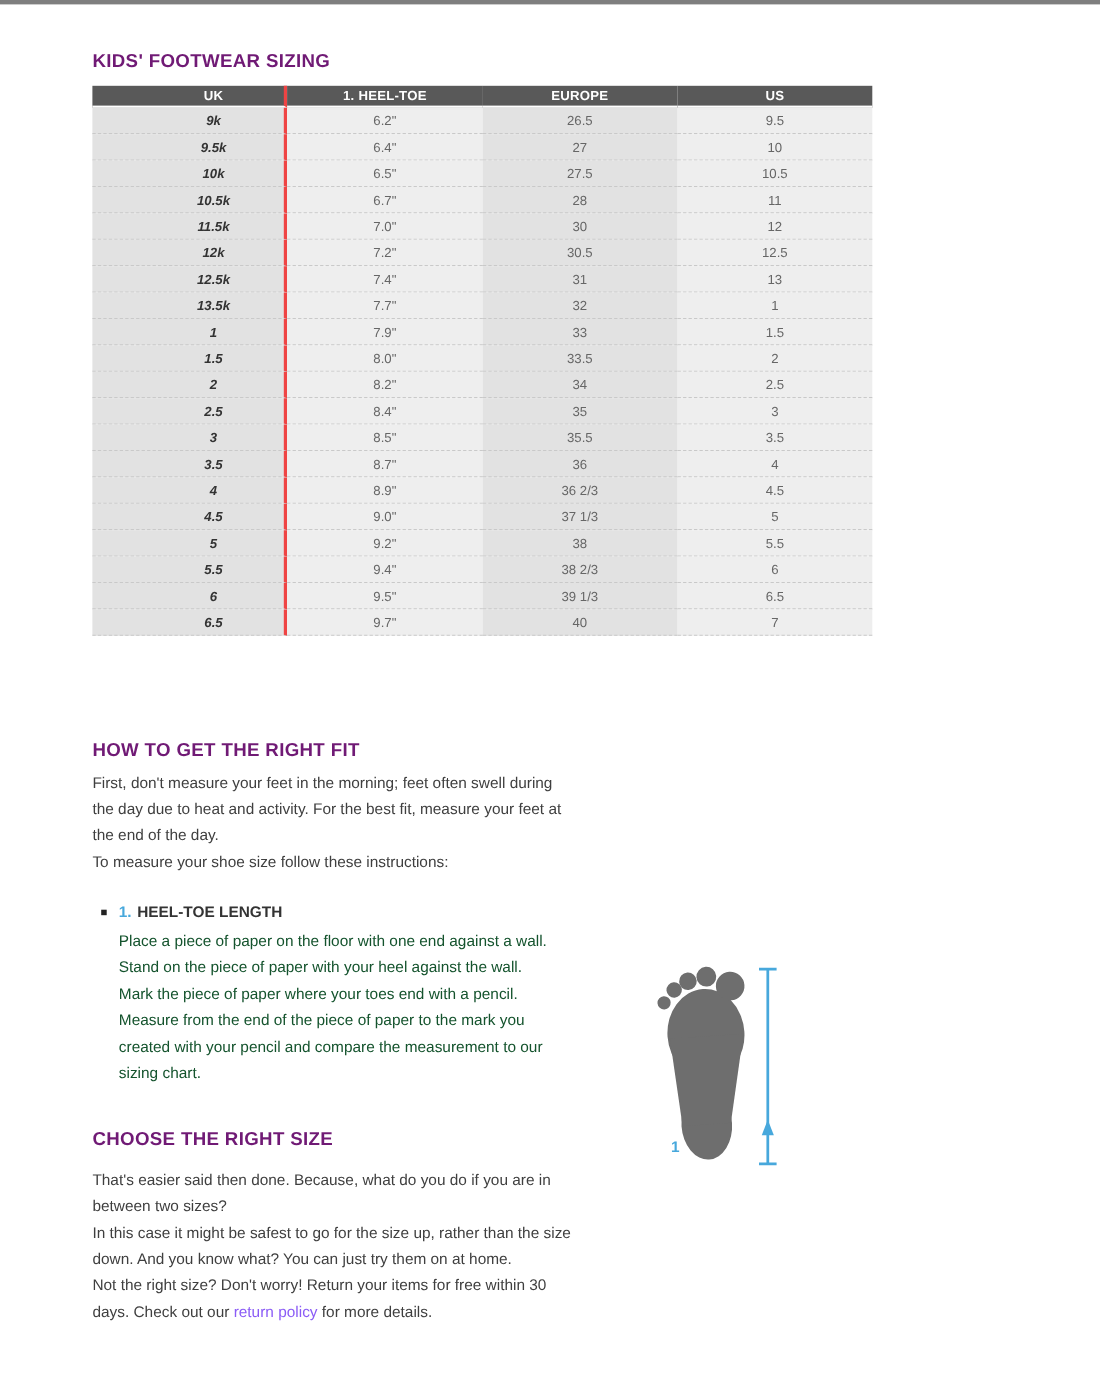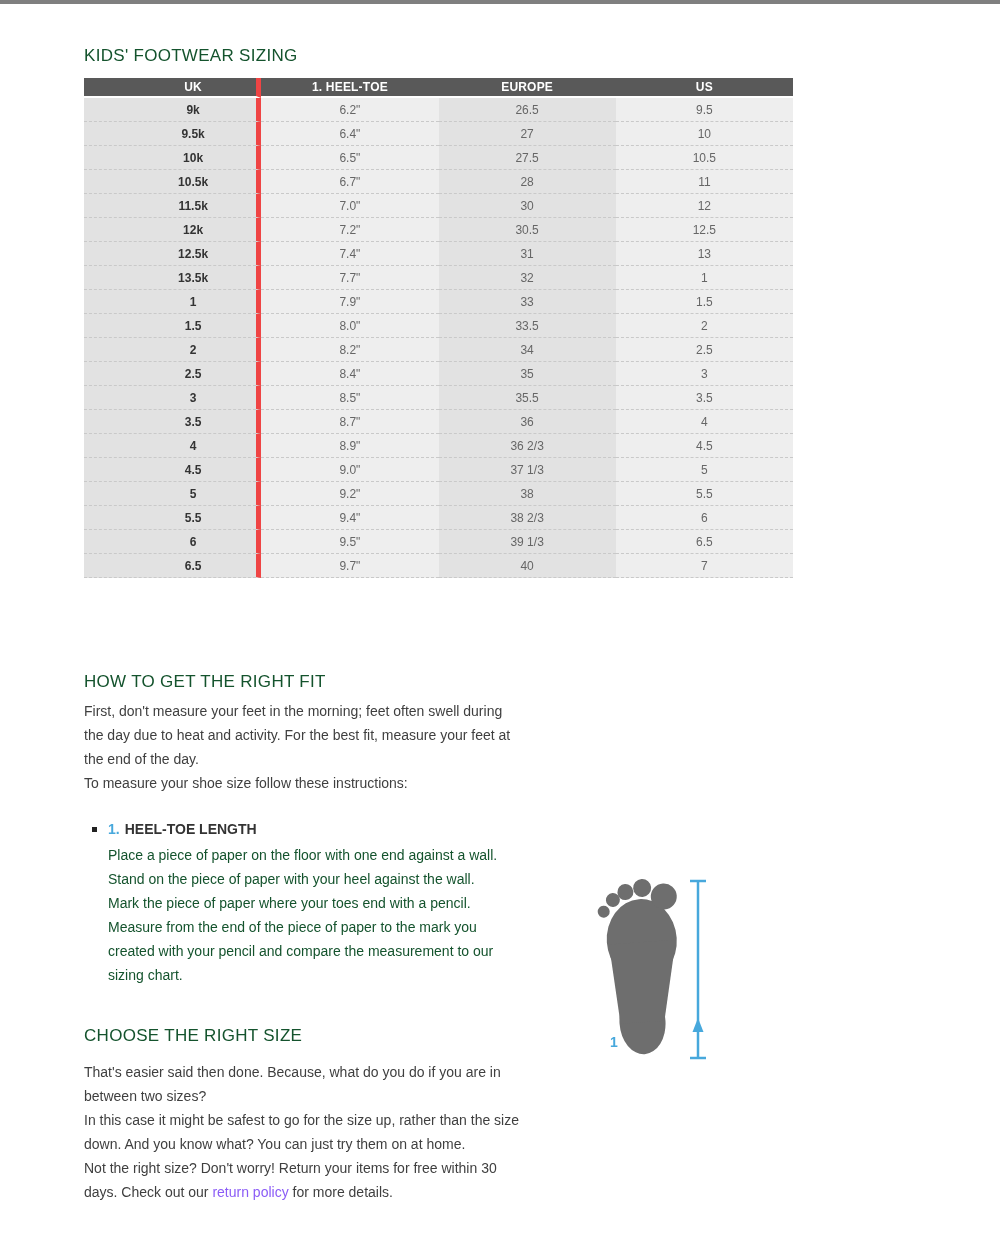--- a/index.html
+++ b/index.html
@@ -17,23 +17,23 @@
     position: absolute;
     left: 0; top: 0;
     width: 100%; height: 4px;
     background: #7f7f7f;
   }
   .section-heading {
     position: absolute;
     left: 84px;
     margin: 0;
     font-size: 17px;
-    font-weight: normal;
+    font-weight: bold;
     letter-spacing: 0.3px;
-    color: #14532d;
+    color: #701a75;
     white-space: nowrap;
   }
   #chart-title   { top: 46px; }
   #fit-heading   { top: 672px; }
   #choose-heading{ top: 1026px; }
 
   
   .table-wrap {
     position: absolute;
     left: 84px; top: 78px;
@@ -57,22 +57,22 @@
     letter-spacing: 0.2px;
   }
   .size-table td {
     height: 24px;
     font-size: 12px;
     color: #666666;
     text-align: center;
     vertical-align: middle;
     border-bottom: 1px dashed #c9c9c9;
   }
-  .size-table .col-0 { background: #e2e2e2; border-right: 5px solid #ef4444; padding-left: 46px; }
-  .size-table td.col-0 { font-weight: bold; color: #333333; background: #e2e2e2; }
+  .size-table .col-0 { background: #e2e2e2; border-right: 3px solid #ef4444; padding-left: 46px; }
+  .size-table td.col-0 { font-weight: bold; color: #333333; background: #e2e2e2; font-style: italic; }
   .size-table th.col-0 { background: #595959; }
   .size-table .col-1 { background: #eeeeee; }
   .size-table .col-2 { background: #e2e2e2; }
   .size-table .col-3 { background: #eeeeee; }
   .size-table th.col-1, .size-table th.col-2, .size-table th.col-3 { background: #595959; }
 
   
   .para {
     position: absolute;
     left: 84px;

